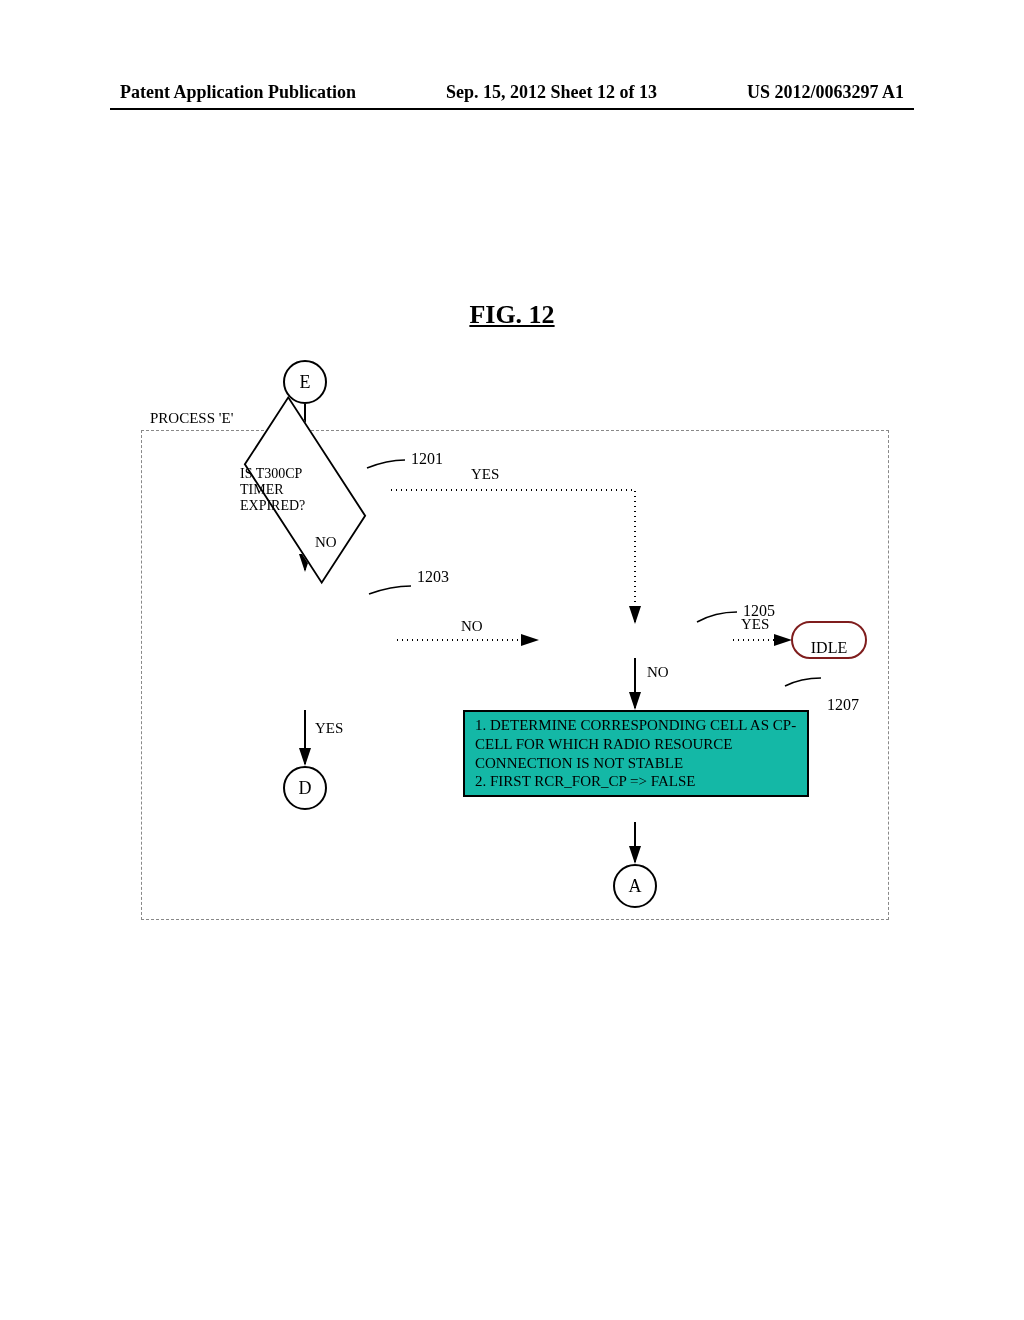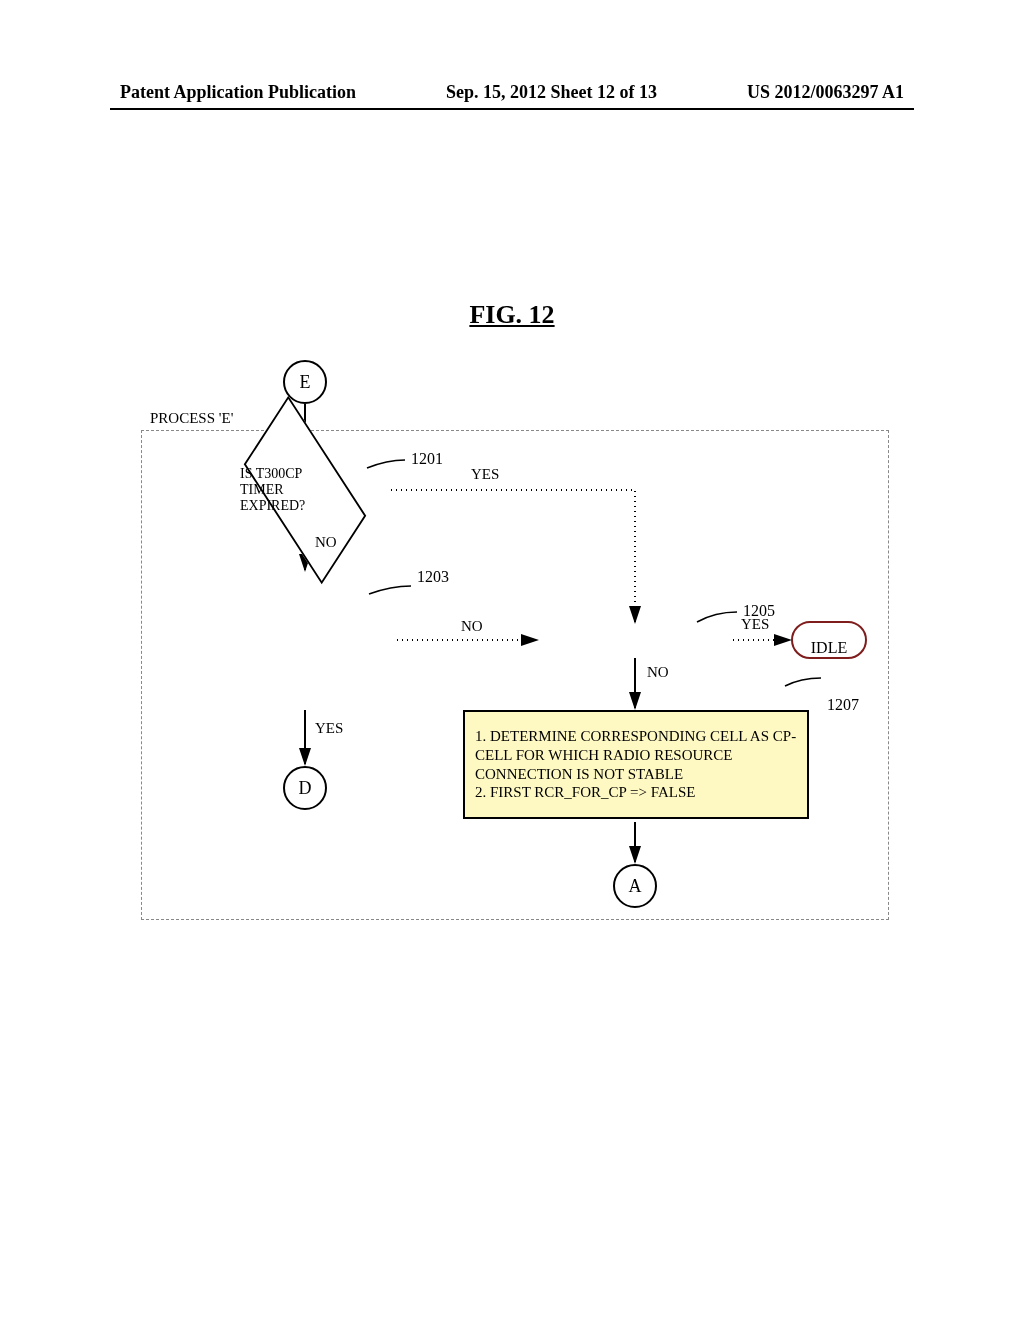--- a/index.html
+++ b/index.html
@@ -88,23 +88,23 @@
     display: flex;
     align-items: flex-end;
     justify-content: center;
     font-size: 16px;
     background: #fff;
     padding: 0 12px;
   }
   .rect {
     position: absolute;
     border: 2px solid #000;
-    background: #fef9c3;
+    background: #14b8a6;
     font-size: 15px;
-    padding: 15px 10px;
+    padding: 4px 10px;
     line-height: 1.25;
   }
   .diamond {
     position: absolute;
   }
   .diamond-shape {
     position: absolute;
     top: 0; left: 0;
     width: 100%;
     height: 100%;

